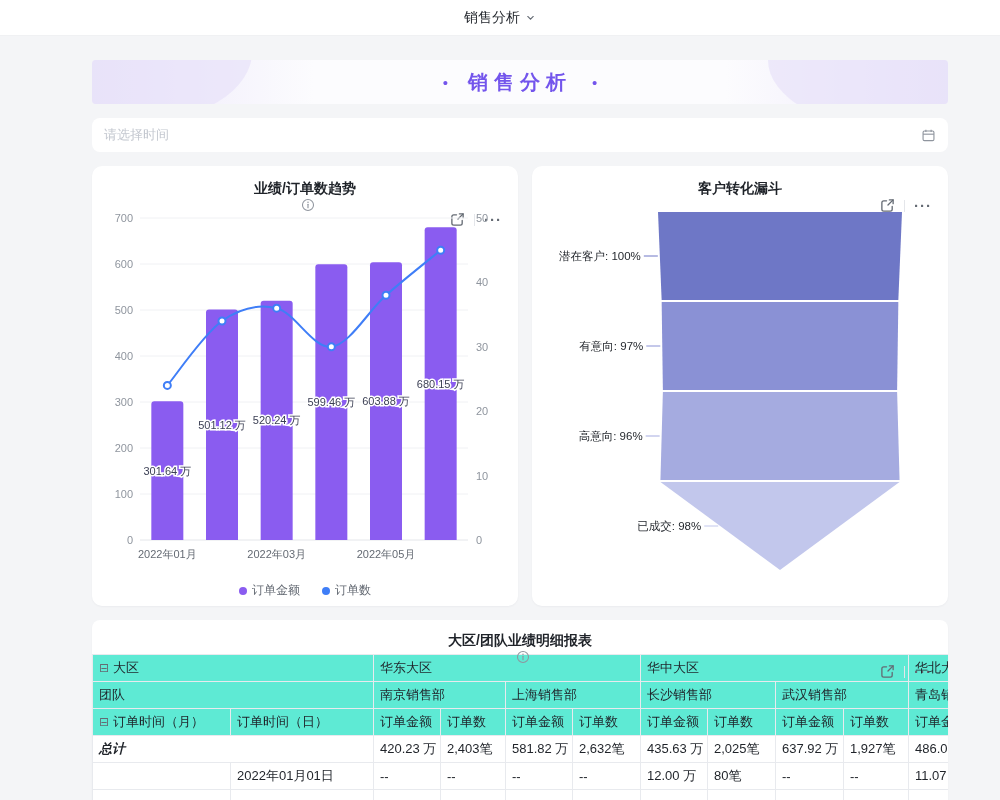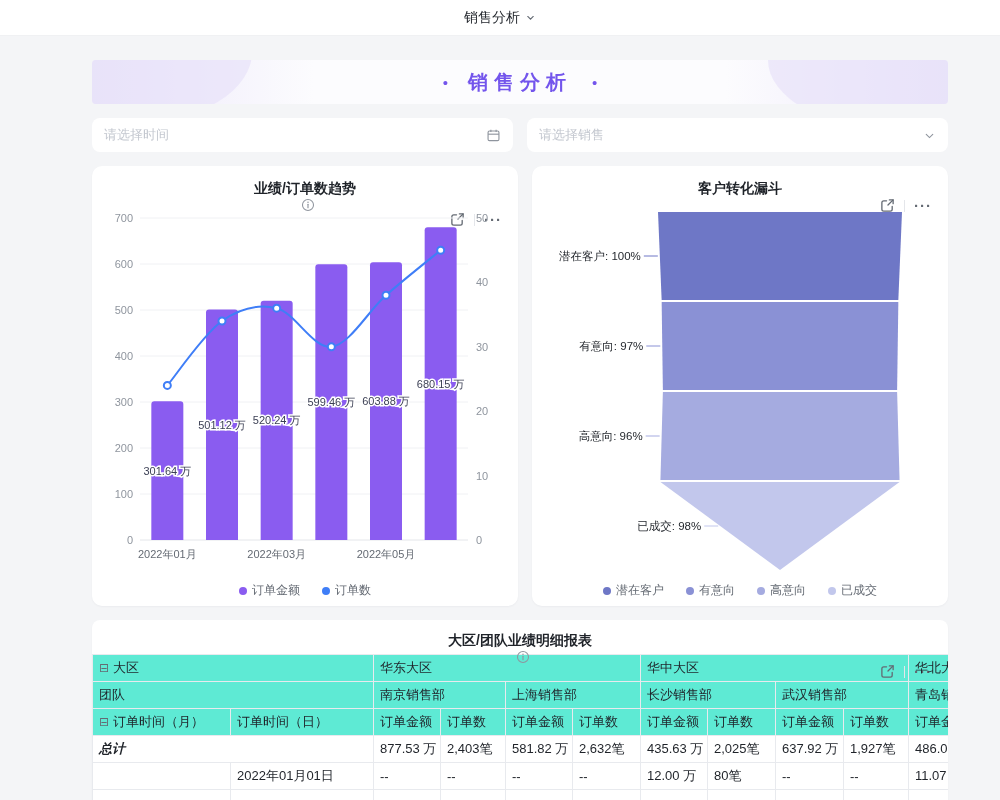--- a/index.html
+++ b/index.html
@@ -88,26 +88,20 @@
   </div>
 
   <div class="filters">
     <div class="filter">
       <input placeholder="请选择时间" style="">
       <svg width="15" height="15" viewBox="0 0 16 16" fill="none" stroke="#8f959e" stroke-width="1.2">
           <rect x="2.2" y="3.2" width="11.6" height="10.3" rx="1.5"></rect>
           <line x1="2.2" y1="6.6" x2="13.8" y2="6.6"></line>
           <line x1="5.2" y1="1.8" x2="5.2" y2="4.2"></line>
           <line x1="10.8" y1="1.8" x2="10.8" y2="4.2"></line>
-        </svg>
-    </div>
-    <div class="filter">
-      <input placeholder="请选择销售" style="">
-      <svg width="13" height="13" viewBox="0 0 16 16" fill="none" stroke="#8f959e" stroke-width="1.4" stroke-linecap="round">
-          <path d="M4 6.5l4 4 4-4"></path>
         </svg>
     </div>
   </div>
 
   <div class="cards">
 
     <div class="card trend-card">
       <div class="card-head">
         <span class="card-title">业绩/订单数趋势</span>
         <span class="info-ic">
@@ -209,38 +203,20 @@
           <polygon points="113.66,100 350.34000000000003,100 349.12,188 114.88,188" fill="#8A91D5"></polygon>
           <line x1="112.27" y1="144" x2="98.27" y2="144" stroke="#8A91D5" stroke-width="1"></line>
           <text x="95.27" y="148" text-anchor="end" font-size="11.5" fill="#1f2329">有意向: 97%</text>
           <polygon points="114.88,190 349.12,190 351.56,278 112.44,278" fill="#A5ABE0"></polygon>
           <line x1="111.66" y1="234" x2="97.66" y2="234" stroke="#A5ABE0" stroke-width="1"></line>
           <text x="94.66" y="238" text-anchor="end" font-size="11.5" fill="#1f2329">高意向: 96%</text>
           <polygon points="112.44,280 351.56,280 232,368 232,368" fill="#C2C7EC"></polygon>
           <line x1="170.22" y1="324" x2="156.22" y2="324" stroke="#C2C7EC" stroke-width="1"></line>
           <text x="153.22" y="328" text-anchor="end" font-size="11.5" fill="#1f2329">已成交: 98%</text>
         </svg>
-      <div class="legend-row" id="funnel-legend">
-          <span class="legend-item">
-            <span class="legend-dot" style="background: rgb(110, 119, 198);"></span>
-            <span>潜在客户</span>
-          </span>
-          <span class="legend-item">
-            <span class="legend-dot" style="background: rgb(138, 145, 213);"></span>
-            <span>有意向</span>
-          </span>
-          <span class="legend-item">
-            <span class="legend-dot" style="background: rgb(165, 171, 224);"></span>
-            <span>高意向</span>
-          </span>
-          <span class="legend-item">
-            <span class="legend-dot" style="background: rgb(194, 199, 236);"></span>
-            <span>已成交</span>
-          </span>
-        </div>
     </div>
   </div>
 
   <div class="table-card">
     <div class="table-head">
       <span class="card-title">大区/团队业绩明细报表</span>
       <span class="info-ic">
         <svg width="14" height="14" viewBox="0 0 16 16" fill="none">
             <circle cx="8" cy="8" r="6.3" stroke="#8f959e" stroke-width="1.2"></circle>
             <line x1="8" y1="7.2" x2="8" y2="11" stroke="#8f959e" stroke-width="1.3" stroke-linecap="round"></line>
@@ -299,21 +275,21 @@
               <th><span>订单金额</span></th>
               <th><span>订单数</span></th>
               <th><span>订单金额</span></th>
               <th><span>订单数</span></th>
               <th><span>订单金额</span></th>
             </tr>
           </thead>
           <tbody>
             <tr>
               <td colspan="2" class="bold"><span>总计</span></td>
-              <td><span>877.53 万</span></td>
+              <td><span>420.23 万</span></td>
               <td><span>2,403笔</span></td>
               <td><span>581.82 万</span></td>
               <td><span>2,632笔</span></td>
               <td><span>435.63 万</span></td>
               <td><span>2,025笔</span></td>
               <td><span>637.92 万</span></td>
               <td><span>1,927笔</span></td>
               <td><span>486.0 万</span></td>
             </tr>
             <tr>

